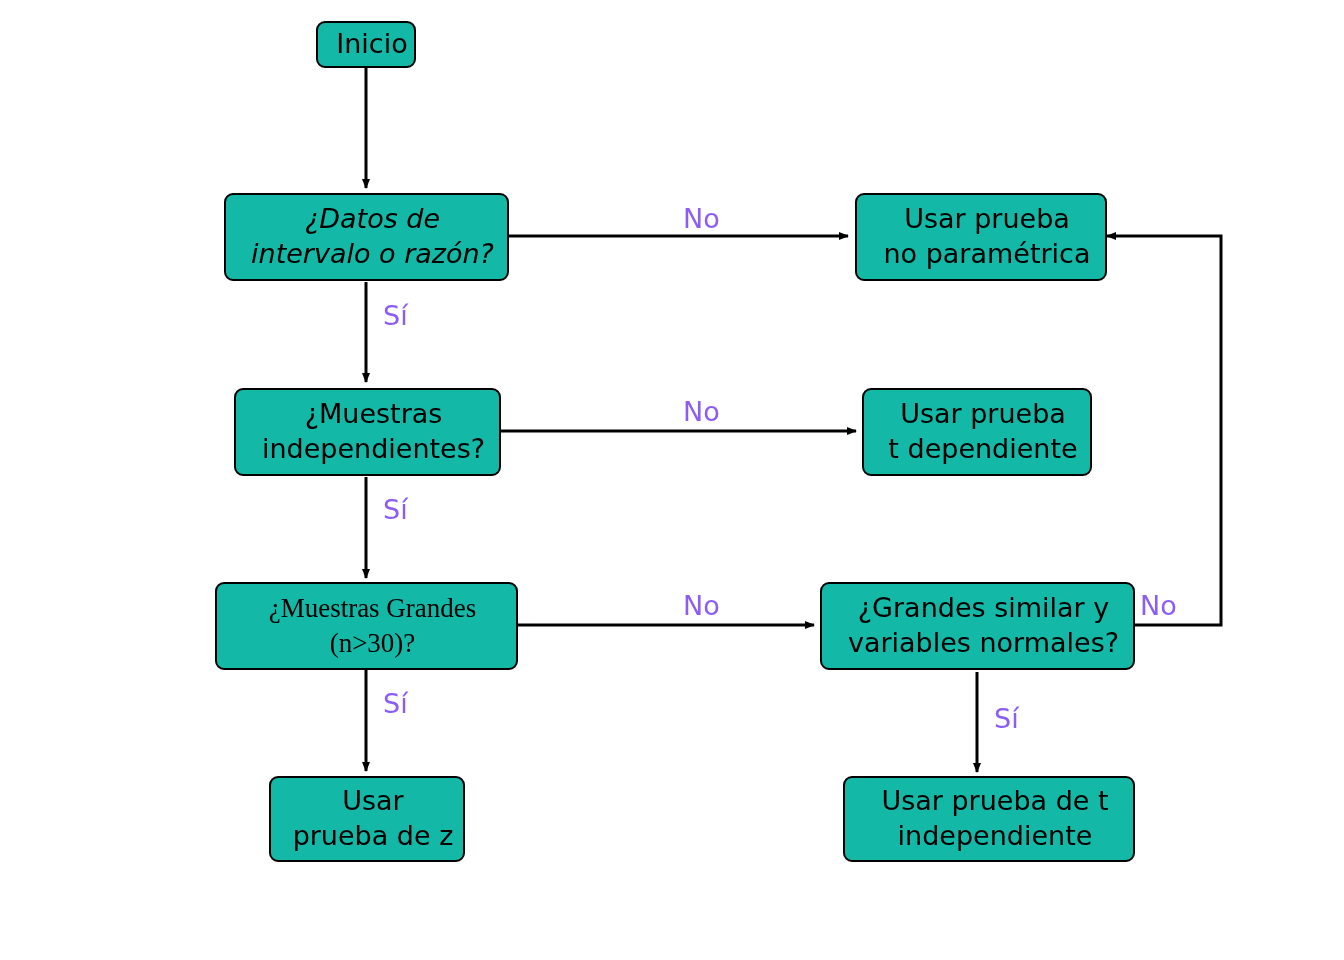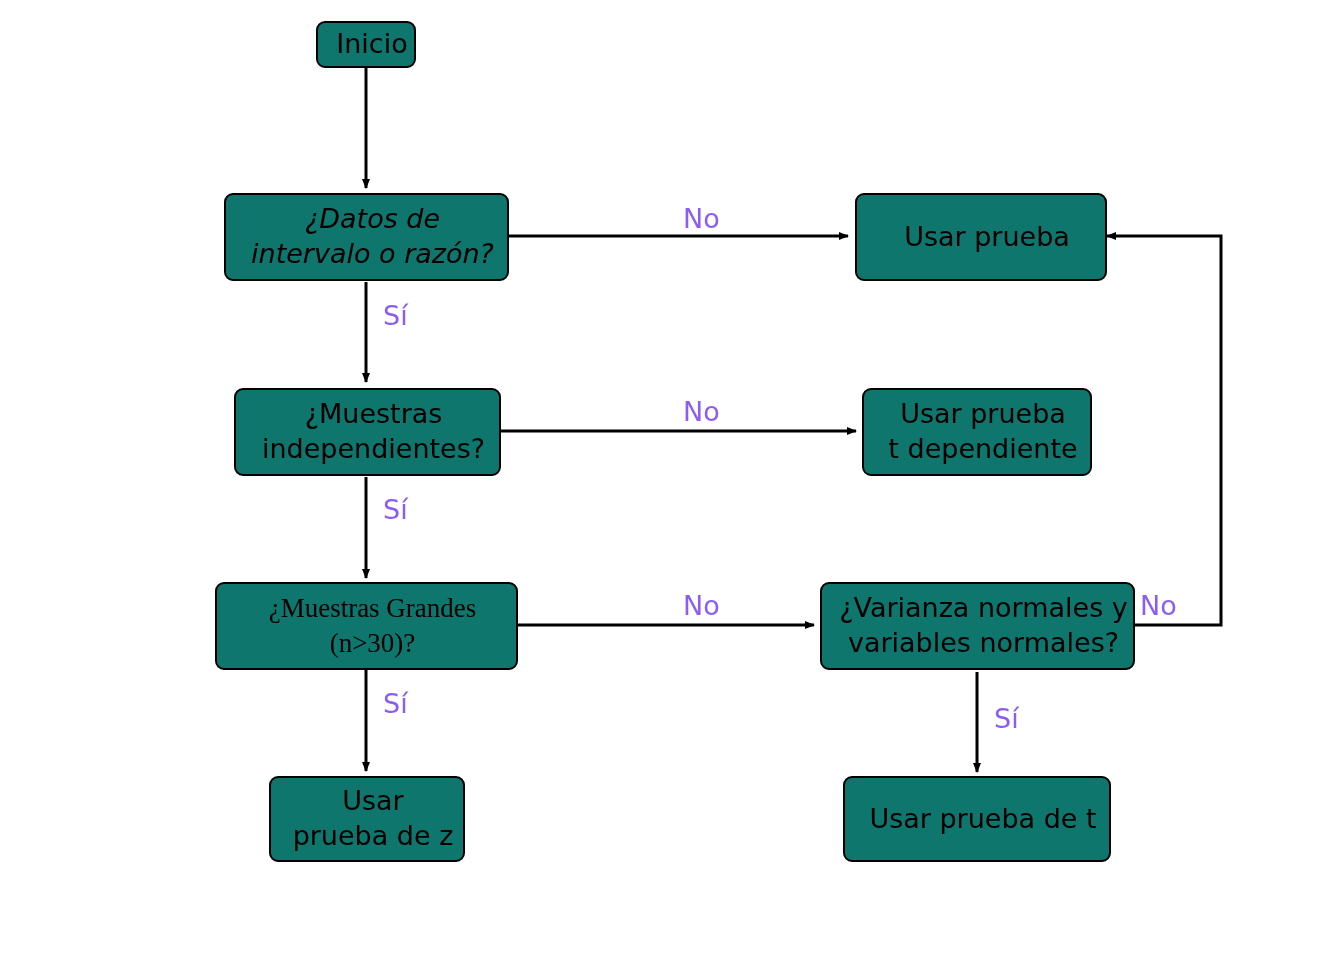--- a/index.html
+++ b/index.html
@@ -21,21 +21,21 @@
     top: 0;
     width: 1344px;
     height: 960px;
     pointer-events: none;
   }
   .node {
     position: absolute;
     box-sizing: border-box;
     border: 2px solid #000000;
     border-radius: 9px;
-    background: #0f766e;
+    background: #14b8a6;
     display: flex;
     flex-direction: column;
     align-items: center;
     justify-content: center;
     color: #000000;
     font-size: 27px;
     line-height: 1.28;
     white-space: nowrap;
     text-align: center;
     padding-left: 12px;
@@ -80,49 +80,51 @@
     <span class="ln">Inicio</span>
   </div>
 
   <div class="node" style="left:224px; top:193px; width:285px; height:88px;font-style:italic;">
     <span class="ln">¿Datos de</span>
     <span class="ln">intervalo o razón?</span>
   </div>
 
   <div class="node" style="left:855px; top:193px; width:252px; height:88px;">
     <span class="ln">Usar prueba</span>
+    <span class="ln">no paramétrica</span>
   </div>
 
   <div class="node" style="left:234px; top:388px; width:267px; height:88px;align-items:center;">
     <span class="ln">¿Muestras</span>
     <span class="ln">independientes?</span>
   </div>
 
   <div class="node" style="left:862px; top:388px; width:230px; height:88px;">
     <span class="ln">Usar prueba</span>
     <span class="ln">t dependiente</span>
   </div>
 
   <div class="node" style="left:215px; top:582px; width:303px; height:88px;font-family:Liberation Serif, serif;">
     <span class="ln">¿Muestras Grandes</span>
     <span class="ln">(n&gt;30)?</span>
   </div>
 
   <div class="node" style="left:820px; top:582px; width:315px; height:88px;">
-    <span class="ln">¿Varianza normales y</span>
+    <span class="ln">¿Grandes similar y</span>
     <span class="ln">variables normales?</span>
   </div>
 
   <div class="node" style="left:269px; top:776px; width:196px; height:86px;text-align:right;">
     <span class="ln">Usar</span>
     <span class="ln">prueba de z</span>
   </div>
 
-  <div class="node" style="left:843px; top:776px; width:268px; height:86px;text-align:right;">
+  <div class="node" style="left:843px; top:776px; width:292px; height:86px;text-align:right;">
     <span class="ln">Usar prueba de t</span>
+    <span class="ln">independiente</span>
   </div>
 
   <div class="edge-label" style="left:683px; top:205px;">No</div>
 
   <div class="edge-label" style="left:383px; top:302px;">Sí</div>
 
   <div class="edge-label" style="left:683px; top:398px;">No</div>
 
   <div class="edge-label" style="left:383px; top:496px;">Sí</div>
 

